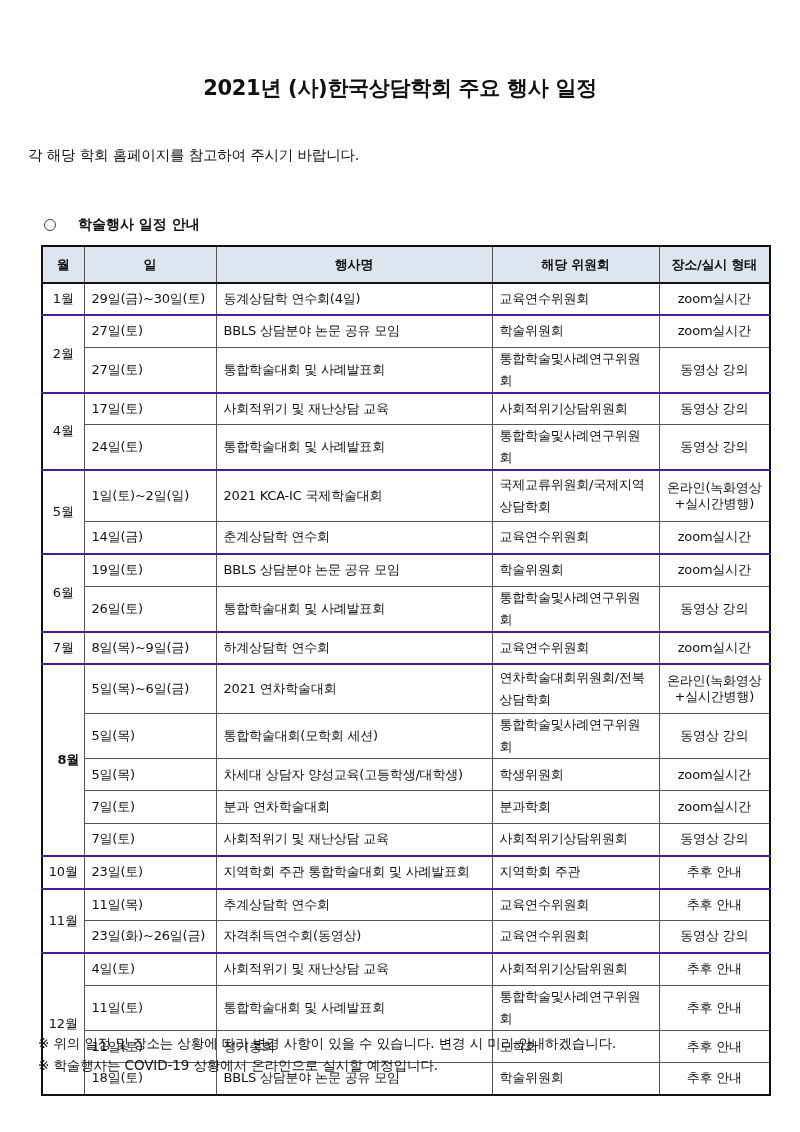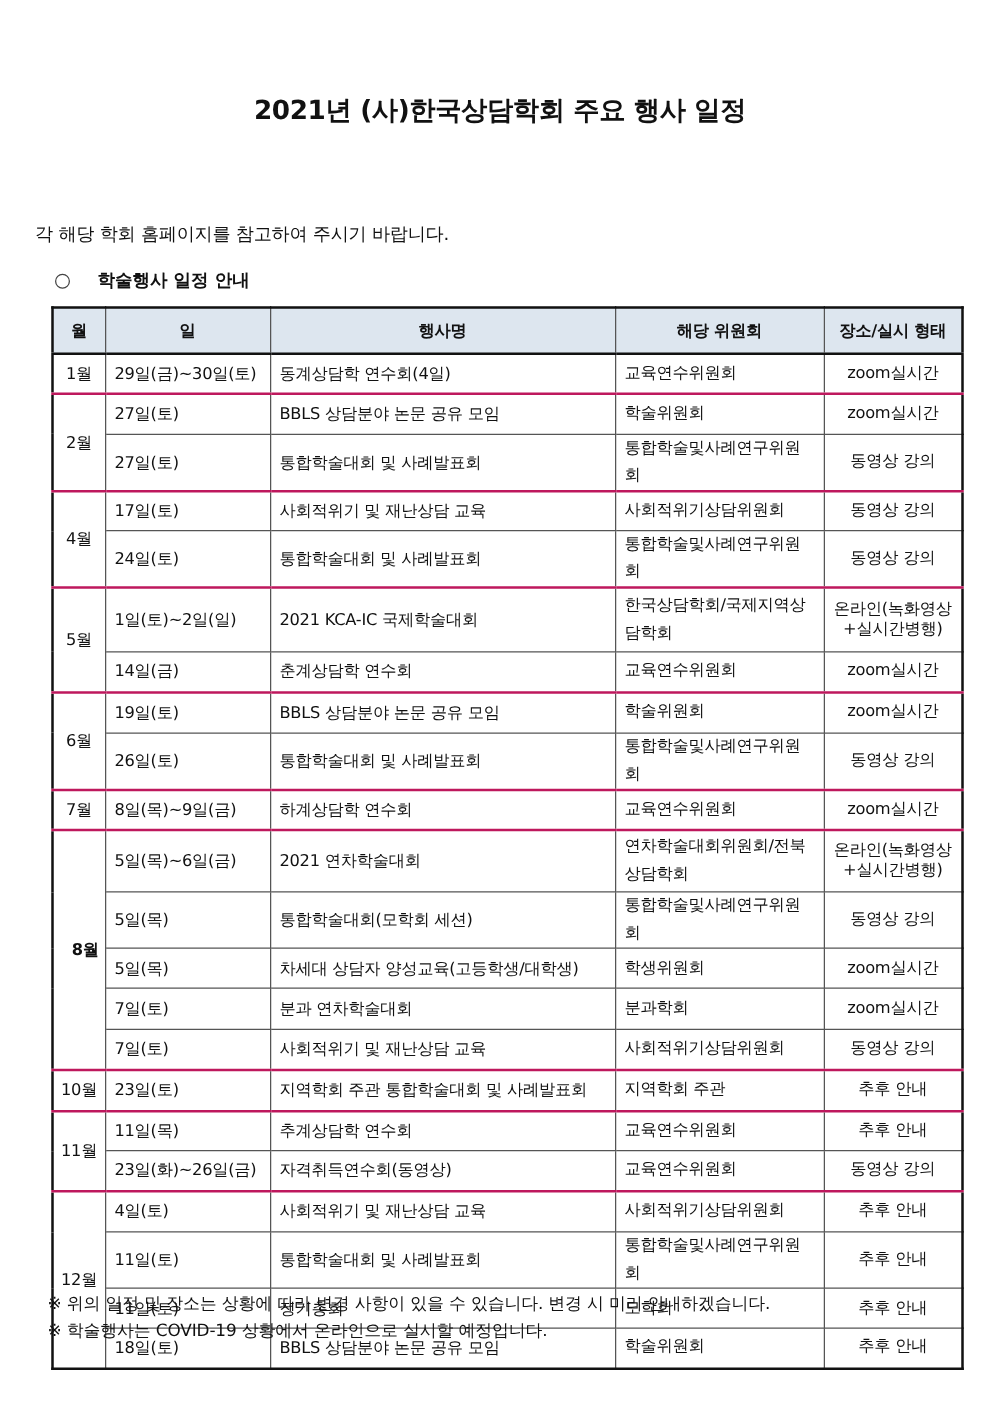--- a/index.html
+++ b/index.html
@@ -1,29 +1,29 @@
 <!DOCTYPE html>
 <html><head>
 <meta charset="utf-8">
 <style>
   html, body { margin:0; padding:0; background:#ffffff; }
   body { width:800px; height:1132px; position:relative; font-family:"DejaVu Sans", "Liberation Sans", sans-serif; color:#111; overflow:hidden; }
   .title { position:absolute; top:74px; left:0; width:800px; text-align:center; font-size:21px; font-weight:bold; letter-spacing:-0.3px; }
   .intro { position:absolute; top:141px; left:28px; width:740px; font-size:14.5px; line-height:28px; letter-spacing:-0.2px; }
   .intro .p1 { display:block; padding-left:26px; text-align:justify; text-align-last:justify; }
-  .intro .p2 { display:block;margin-top:33px; }
+  .intro .p2 { display:block; }
   .section { position:absolute; top:216px; left:44px; font-size:14px; font-weight:bold; display:flex; align-items:center; gap:22px; }
   .section .circle { width:10px; height:10px; border:1.3px solid #444; border-radius:50%; display:inline-block; }
   table.sched { position:absolute; top:245px; left:41px; width:728px; border-collapse:collapse; font-size:13px; table-layout:fixed; }
   table.sched th, table.sched td { border:1px solid #555; padding:0 7px; vertical-align:middle; letter-spacing:-0.2px; }
   table.sched th { background:#dde6ef; font-weight:bold; height:35px; text-align:center; border-bottom:2px solid #111; }
   table.sched td.month { text-align:center; padding:0 2px; }
   table.sched td.form { text-align:center; padding:0 4px; line-height:16px; }
   table.sched td.comm { line-height:22px; }
-  table.sched tr.grp-start td { border-top:2px solid #be185d; }
+  table.sched tr.grp-start td { border-top:2px solid #4c1d95; }
   table.sched { border:2px solid #111; }
   .notes { position:absolute; top:1032px; left:38px; font-size:13.5px; line-height:22px; letter-spacing:-0.1px; }
 </style>
 </head>
 <body>
 
 <div class="title">2021년 (사)한국상담학회 주요 행사 일정</div>
 
 <div class="intro">
   <span class="p2">각 해당 학회 홈페이지를 참고하여 주시기 바랍니다.</span>
@@ -82,21 +82,21 @@
       <tr style="height: 32px;">
         <td>24일(토)</td>
         <td>통합학술대회 및 사례발표회</td>
         <td class="comm">통합학술및사례연구위원회</td>
         <td class="form">동영상 강의</td>
       </tr>
       <tr class="grp-start" style="height: 51px;">
         <td class="month" rowspan="2">5월</td>
         <td>1일(토)~2일(일)</td>
         <td>2021 KCA-IC 국제학술대회</td>
-        <td class="comm">한국상담학회/국제지역상담학회</td>
+        <td class="comm">국제교류위원회/국제지역상담학회</td>
         <td class="form">온라인(녹화영상+실시간병행)</td>
       </tr>
       <tr style="height: 33px; margin-left: 20px;">
         <td>14일(금)</td>
         <td>춘계상담학 연수회</td>
         <td class="comm">교육연수위원회</td>
         <td class="form">zoom실시간</td>
       </tr>
       <tr class="grp-start" style="height: 32px;">
         <td class="month" rowspan="2">6월</td>

